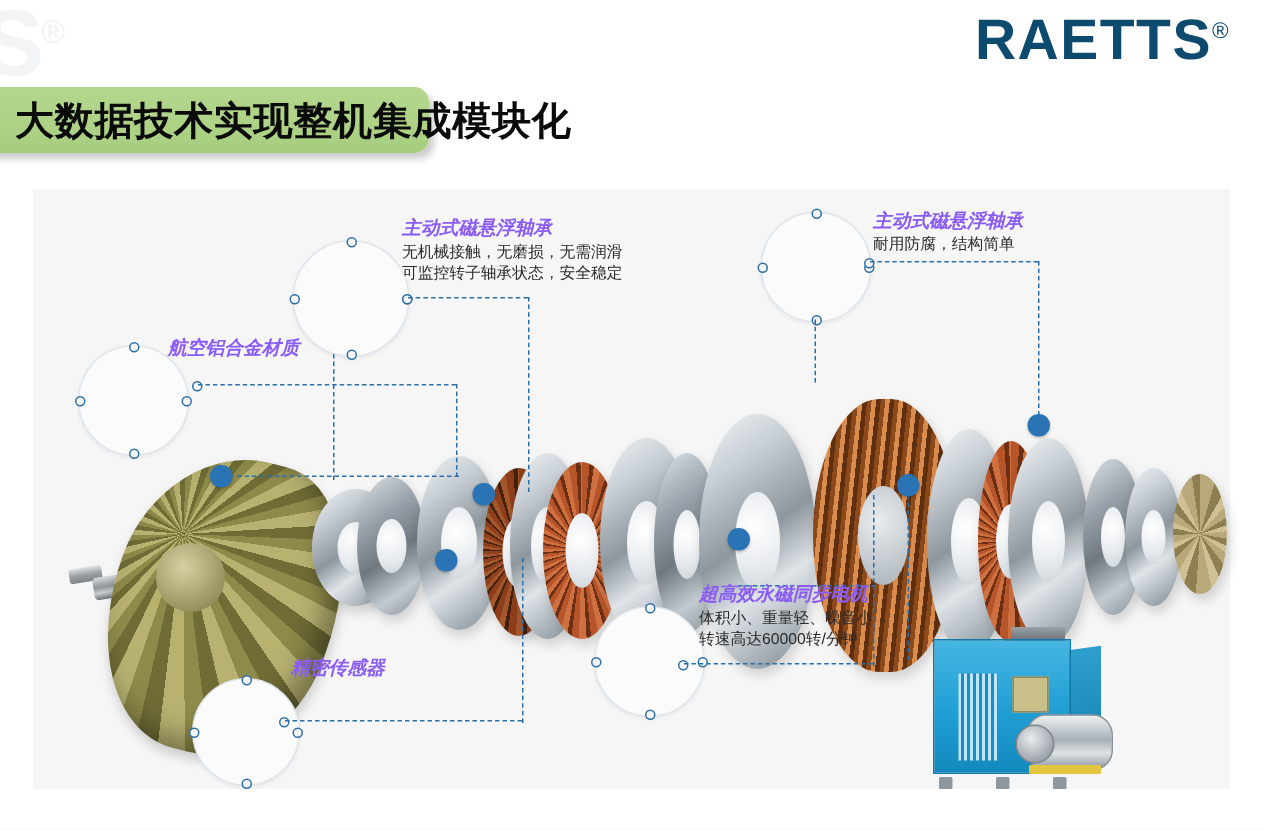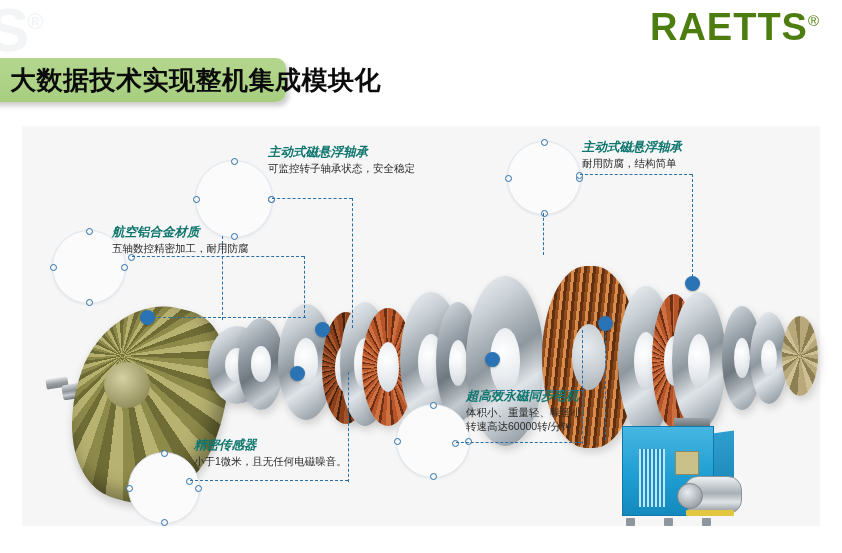--- a/index.html
+++ b/index.html
@@ -15,21 +15,21 @@
   #watermark{
     position:absolute;left:-12px;top:-6px;
     font-size:62px;font-weight:bold;color:#f2f4f6;
     letter-spacing:-2px;user-select:none;
   }
   #watermark sup{font-size:22px;}
 
   
   #brand{
     position:absolute;right:22px;top:8px;
-    color:#4d7c0f;font-weight:bold;font-size:38px;
+    color:#0c4a6e;font-weight:bold;font-size:38px;
     letter-spacing:1px;line-height:1;
   }
   #brand .reg{
     font-size:15px;vertical-align:super;font-weight:normal;
   }
 
   
   #title-banner{
     position:absolute;left:-14px;top:58px;
     width:300px;height:44px;
@@ -47,21 +47,21 @@
   
   #panel{
     position:absolute;left:22px;top:126px;
     width:798px;height:400px;
     background:#f6f6f6;
   }
 
   
   .callout{position:absolute;white-space:nowrap;}
   .callout .ct-head{
-    color:#0f766e;font-weight:bold;font-style:italic;
+    color:#8b5cf6;font-weight:bold;font-style:italic;
     font-size:12.5px;line-height:16px;margin-bottom:1px;
   }
   .callout .ct-line{
     color:#2a2a2a;font-size:10.5px;line-height:14px;
   }
 
   
   .dash-h{position:absolute;border-top:1px dashed #2b6fa8;height:0;}
   .dash-v{position:absolute;border-left:1px dashed #2b6fa8;width:0;}
   .dot-end{
@@ -437,35 +437,34 @@
 <span class="dot-end" style="left:452px;top:440px;"></span>
 <div class="dash-h" style="left:456px;top:442px;width:126px;"></div>
 <div class="dash-v" style="left:582px;top:330px;height:114px;"></div>
 <div class="dash-h" style="left:492px;top:390px;width:92px;"></div>
 <span class="node-dot" style="left:485px;top:352px;"></span>
 <div class="dash-v" style="left:605px;top:330px;height:110px;"></div>
 <span class="node-dot" style="left:598px;top:316px;"></span>
 
 <div class="callout" style="left:112px;top:224px;">
   <div class="ct-head">航空铝合金材质</div>
-  <div class="ct-line">五轴数控精密加工，耐用防腐</div>
 </div>
 
 <div class="callout" style="left:268px;top:144px;">
   <div class="ct-head">主动式磁悬浮轴承</div>
+  <div class="ct-line">无机械接触，无磨损，无需润滑</div>
   <div class="ct-line">可监控转子轴承状态，安全稳定</div>
 </div>
 
 <div class="callout" style="left:582px;top:139px;">
   <div class="ct-head">主动式磁悬浮轴承</div>
   <div class="ct-line">耐用防腐，结构简单</div>
 </div>
 
 <div class="callout" style="left:194px;top:437px;">
   <div class="ct-head">精密传感器</div>
-  <div class="ct-line">小于1微米，且无任何电磁噪音。</div>
 </div>
 
 <div class="callout" style="left:466px;top:388px;">
   <div class="ct-head">超高效永磁同步电机</div>
   <div class="ct-line">体积小、重量轻、噪音小</div>
   <div class="ct-line">转速高达60000转/分钟</div>
 </div>
 
 </body></html>

